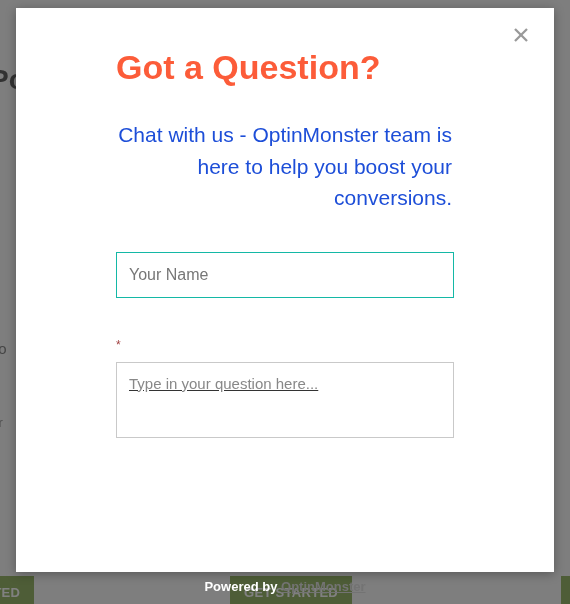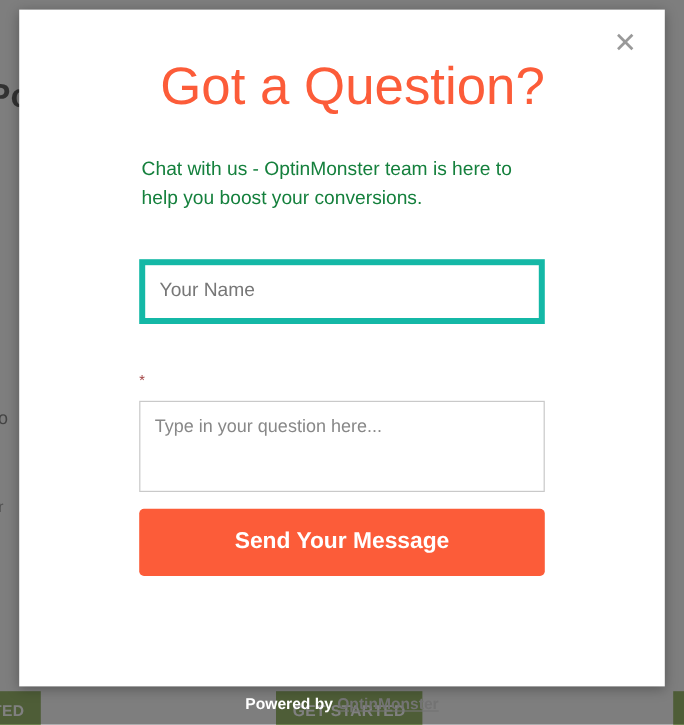--- a/index.html
+++ b/index.html
@@ -80,37 +80,37 @@
       top: 18px;
       right: 22px;
       width: 20px;
       height: 20px;
       cursor: pointer;
       color: #999;
     }
     .close-btn svg { width: 18px; height: 18px; }
     .heading {
       color: #fc5c39;
-      font-size: 44px;
-      font-weight: 400;
-      text-align: right;
+      font-size: 34px;
+      font-weight: 700;
+      text-align: left;
       margin-top: 0;
       margin-bottom: 32px;
     }
     .subtext {
-      color: #15803d;
-      font-size: 16px;
-      text-align: left;
+      color: #1d4ed8;
+      font-size: 21px;
+      text-align: right;
       line-height: 1.5;
       margin-bottom: 38px;
       padding: 0 2px;
     }
     .field {
       width: 100%;
-      border: 5px solid #14b8a6;
+      border: 1px solid #14b8a6;
       padding: 13px 12px;
       font-size: 16px;
       color: #4c1d95;
       font-family: inherit;
       outline: none;
       display: block;
     }
     .field::placeholder { color: #777; }
     .name-field { margin-bottom: 40px; }
     .email-field { margin-bottom: 14px; }
@@ -125,20 +125,21 @@
       border: 1px solid #c9c9c9;
       padding: 12px;
       font-size: 15px;
       color: #333;
       font-family: Arial, sans-serif;
       resize: none;
       height: 76px;
       outline: none;
       margin-bottom: 14px;
       display: block;
+      text-decoration: underline;
     }
     .msg-field::placeholder { color: #888; }
     .submit {
       width: 100%;
       background: #fc5c39;
       color: #fff;
       border: none;
       padding: 17px;
       font-size: 19px;
       font-weight: 700;
@@ -184,18 +185,17 @@
         <line x1="20" y1="4" x2="4" y2="20"></line>
       </svg>
   </div>
 
   <h1 class="heading">Got a Question?</h1>
   <p class="subtext">Chat with us - OptinMonster team is here to help you boost your conversions.</p>
 
   <input type="text" class="field name-field" placeholder="Your Name" style="">
   <span class="req">*</span>
   <textarea class="msg-field" placeholder="Type in your question here..." style=""></textarea>
-  <button class="submit">Send Your Message</button>
 </div>
 
 <div class="powered">
   <span>Powered by </span><a href="#" class="powered-link">OptinMonster</a>
 </div>
 
 </body></html>

